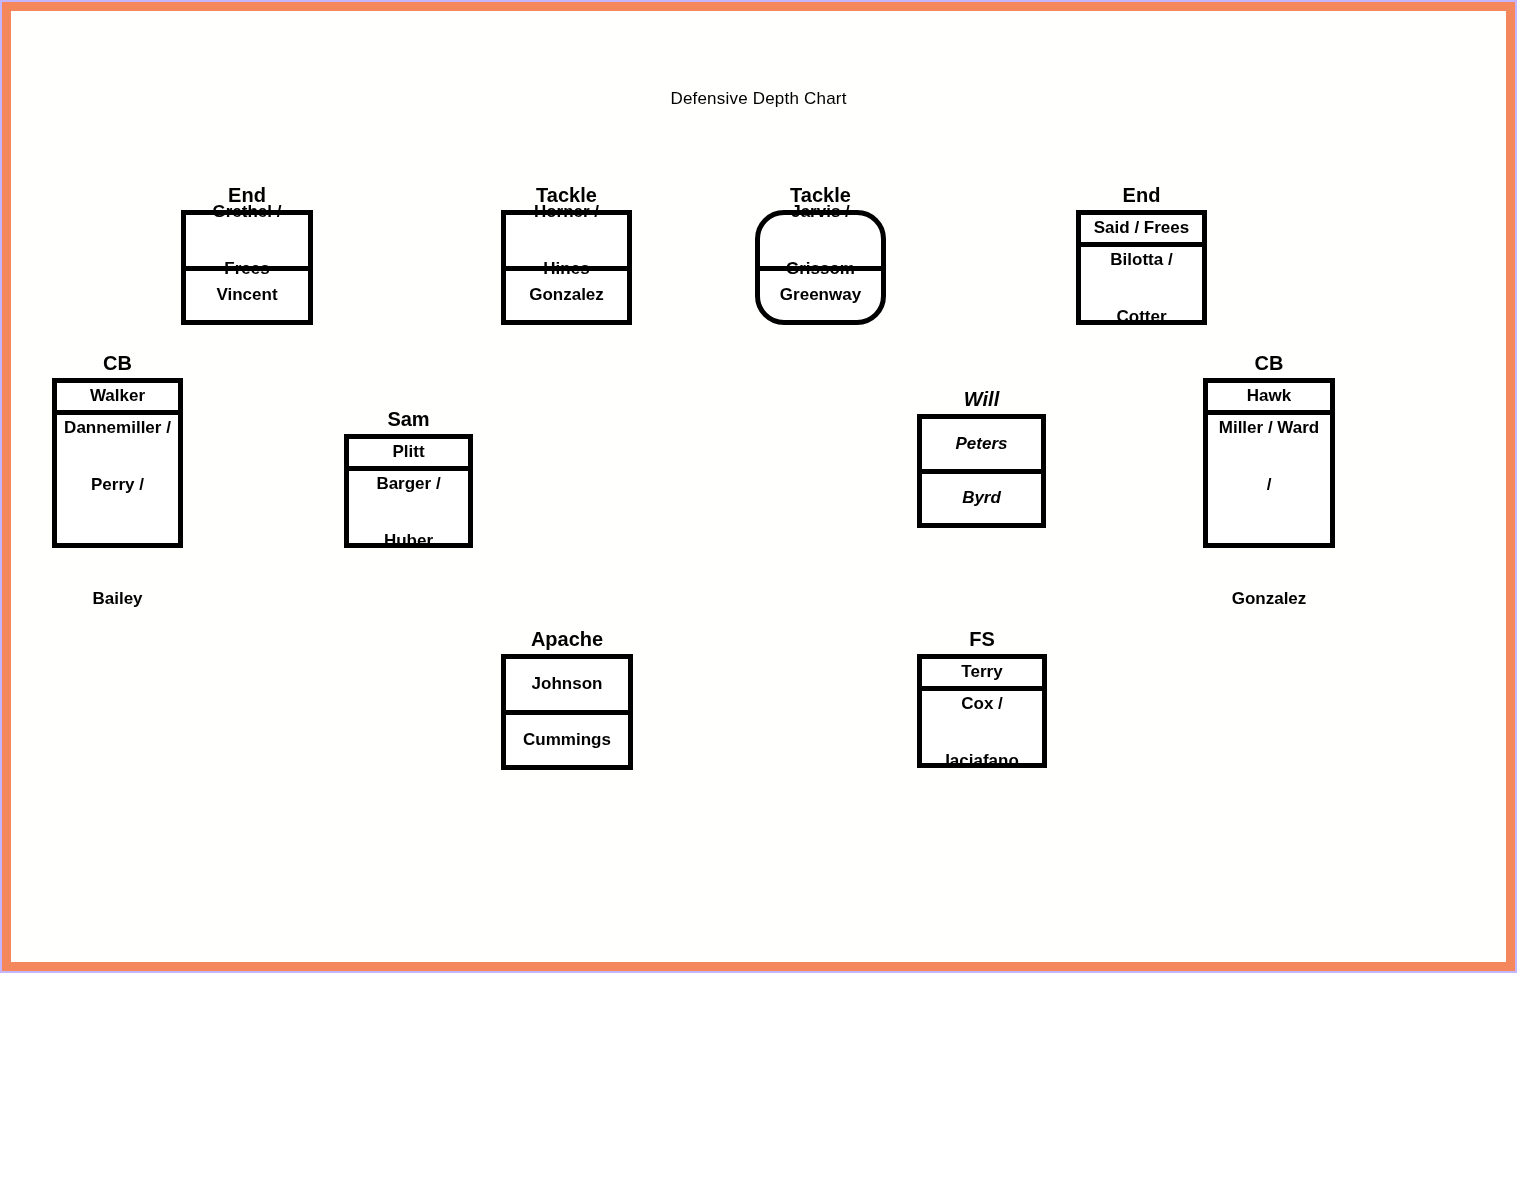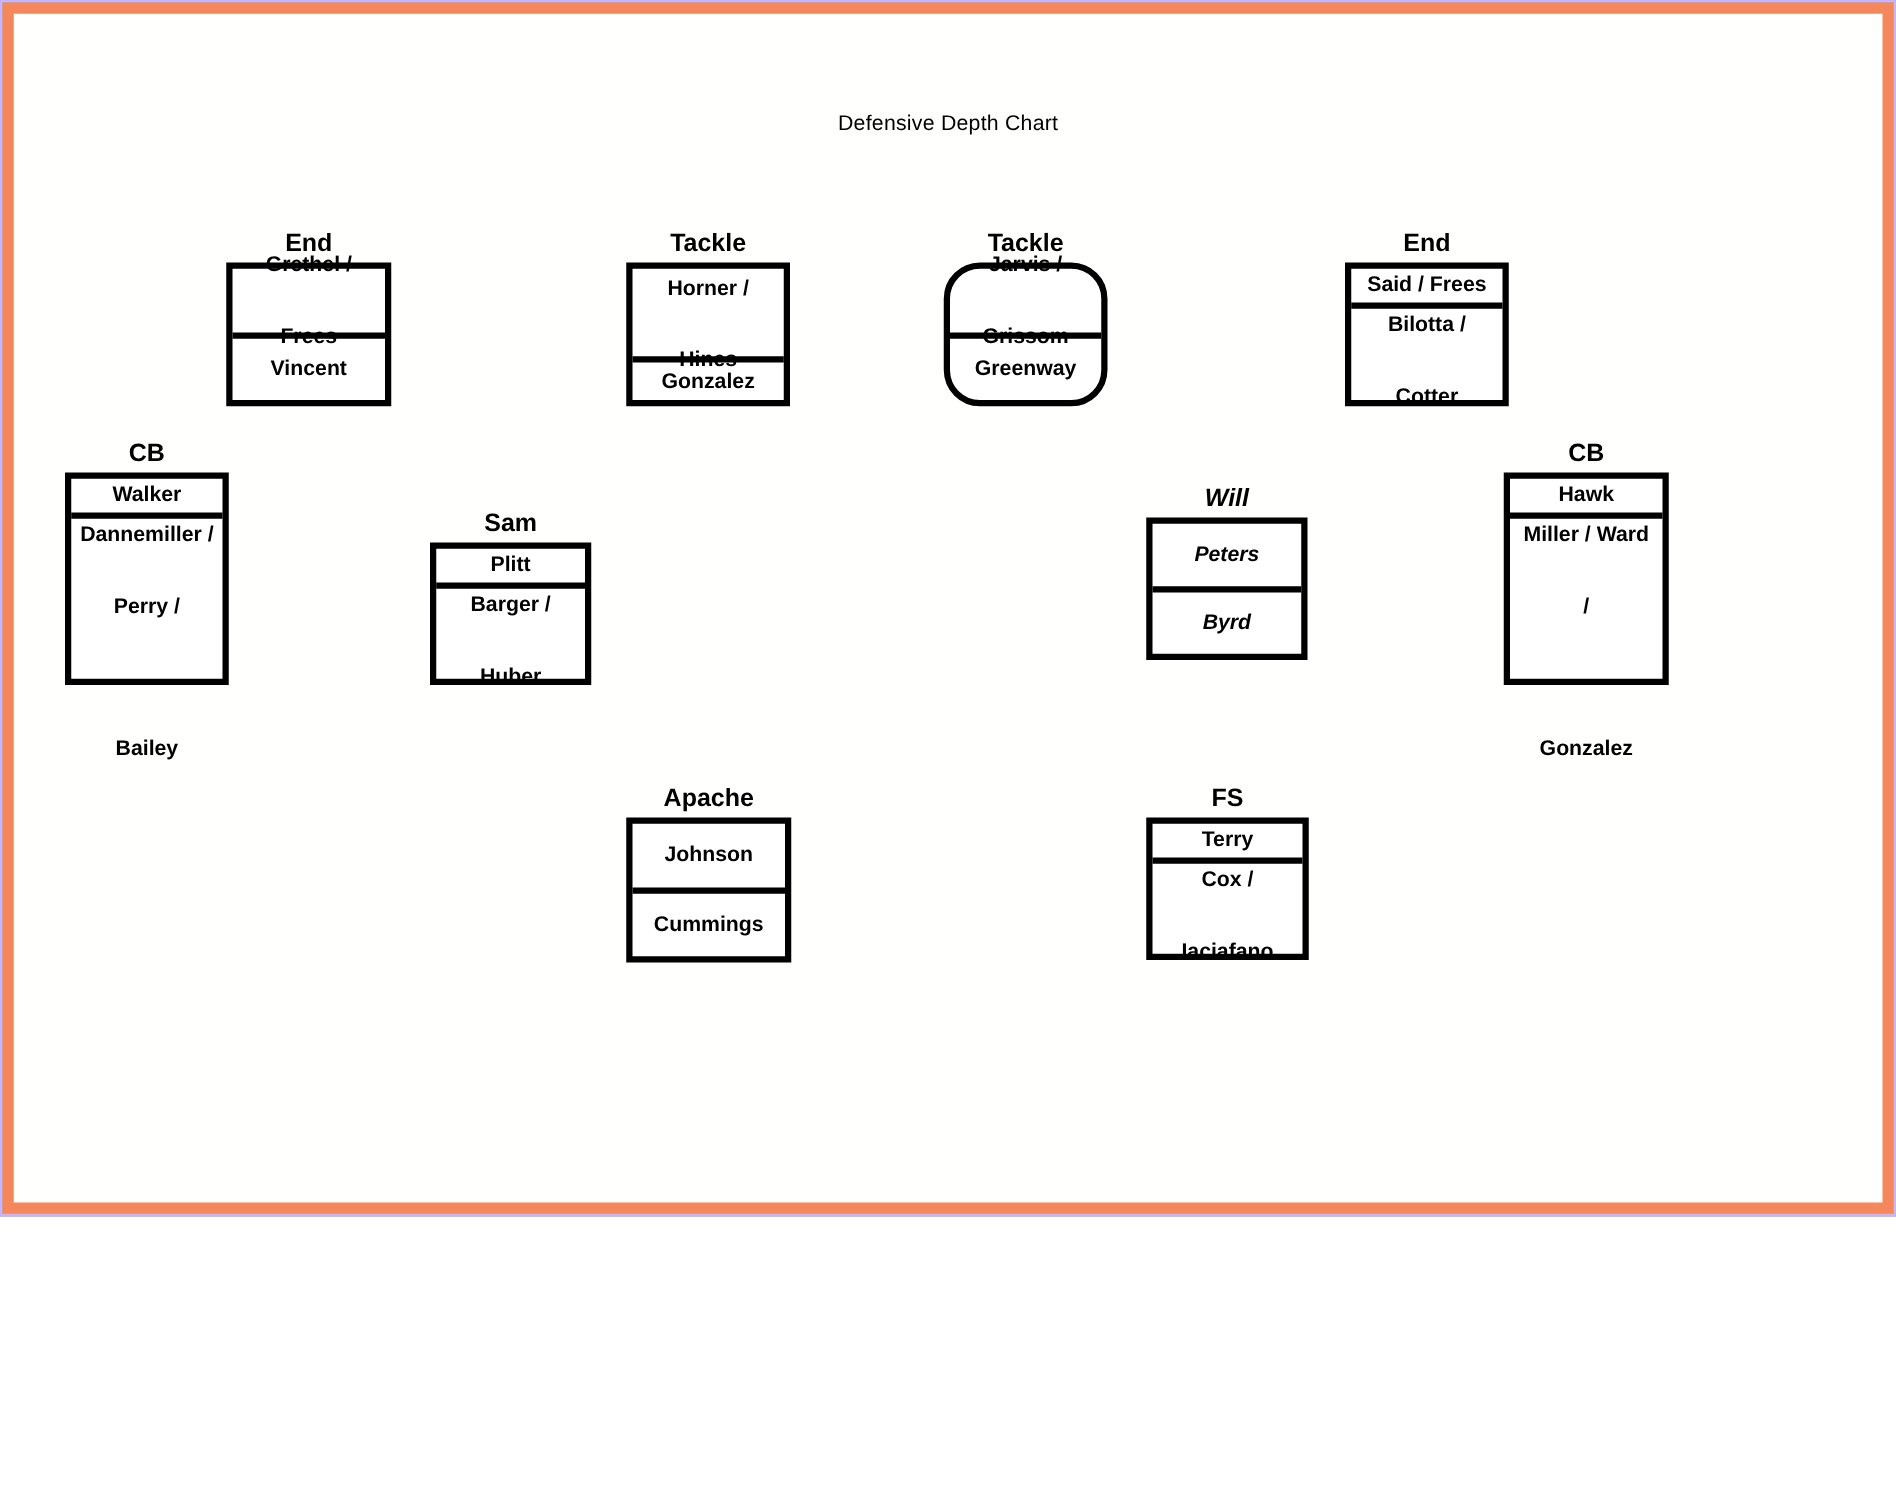--- a/index.html
+++ b/index.html
@@ -60,21 +60,21 @@
     gap: 32px;
   }
   .cell-starter { border-bottom: 5px solid #000000; }
   .cell-backup { flex: 1; }
   .line { line-height: 25px; white-space: nowrap; }
 
   
   .g-end-left     { left: 170px;  top: 172px; width: 132px; }
   .g-end-left     .box { height: 115px; }  .g-end-left     .cell-starter { height: 56px; }
   .g-tackle-left  { left: 490px;  top: 172px; width: 131px; }
-  .g-tackle-left  .box { height: 115px; }  .g-tackle-left  .cell-starter { height: 56px; margin-top: 19px; }
+  .g-tackle-left  .box { height: 115px; }  .g-tackle-left  .cell-starter { height: 56px; }
   .g-tackle-right { left: 744px;  top: 172px; width: 131px; }
   .g-tackle-right .box { height: 115px; border-radius: 29px; }  .g-tackle-right .cell-starter { height: 56px; }
   .g-end-right    { left: 1065px; top: 172px; width: 131px; }
   .g-end-right    .box { height: 115px; }  .g-end-right    .cell-starter { height: 56px; }
 
   .g-cb-left      { left: 41px;   top: 340px; width: 131px; }
   .g-cb-left      .box { height: 170px; }  .g-cb-left      .cell-starter { height: 57px; }
   .g-sam          { left: 333px;  top: 396px; width: 129px; }
   .g-sam          .box { height: 114px; }  .g-sam          .cell-starter { height: 55px; }
   .g-mike         { left: 619px;  top: 396px; width: 129px; }

